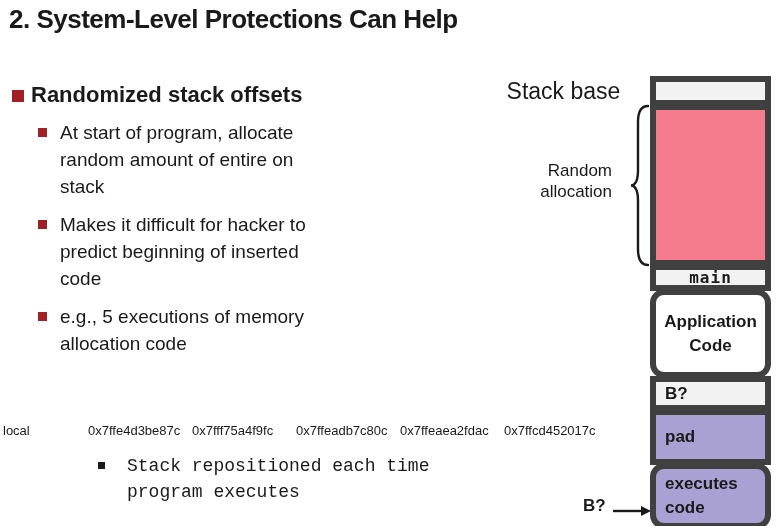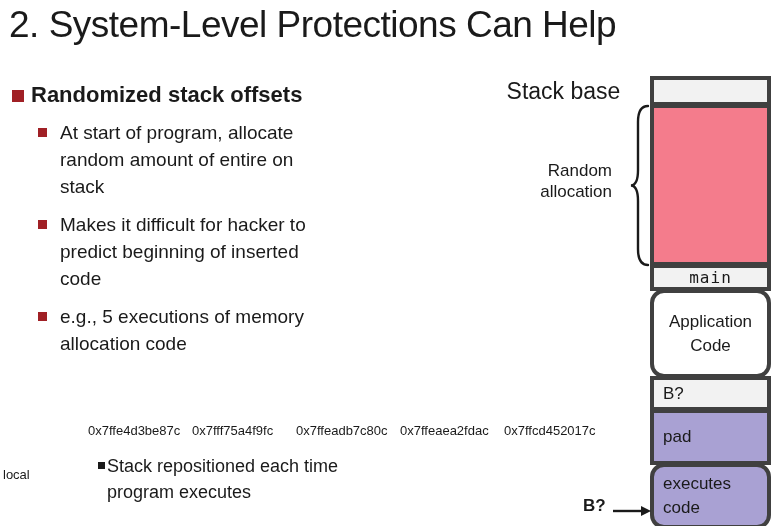--- a/index.html
+++ b/index.html
@@ -1,45 +1,45 @@
 <!DOCTYPE html>
 <html><head>
 <meta charset="utf-8">
 <style>
   html,body{margin:0;padding:0;background:#fff;}
   #slide{position:relative;width:778px;height:526px;background:#ffffff;overflow:hidden;
          font-family:"Liberation Sans",sans-serif;color:#1a1a1a;}
-  .title{position:absolute;left:9px;top:4px;font-size:37px;font-weight:normal;
+  .title{position:absolute;left:9px;top:4px;font-size:26px;font-weight:bold;
          letter-spacing:-0.5px;white-space:nowrap;}
   
   .content{position:absolute;left:12px;top:82px;width:470px;}
   .l1-row{display:flex;align-items:flex-start;gap:7px;}
   .sq{flex:0 0 auto;}
   .sq-l1{width:12px;height:12px;margin-top:8px;}
   .l1-label{font-size:22px;font-weight:bold;}
   .l2-item{display:flex;align-items:flex-start;gap:13px;margin-left:26px;margin-top:11px;}
   .sq-l2{width:9px;height:9px;margin-top:9px;}
   .l2-text{font-size:19px;line-height:27px;white-space:pre-line;}
   
   .trace{position:absolute;left:3px;top:423px;display:flex;font-size:13px;white-space:nowrap;}
-  .trace-label{width:85px;margin-top:44px;}
+  .trace-label{width:85px;}
   .addr{width:104px;}
   
-  .l3-item{position:absolute;left:98px;top:453px;display:flex;align-items:flex-start;gap:2px;}
+  .l3-item{position:absolute;left:98px;top:453px;display:flex;align-items:flex-start;gap:22px;font-family:Liberation Mono, monospace;}
   .sq-l3{width:7px;height:7px;background:#1a1a1a;margin-top:9px;}
   .l3-text{font-size:18px;line-height:26px;white-space:pre-line;}
   
   .stack-base-label{position:absolute;left:500px;top:78px;width:127px;text-align:center;
                     font-size:23px;font-weight:normal;}
   .rand-label{position:absolute;left:480px;top:160px;width:132px;text-align:right;
               font-size:17px;font-weight:normal;line-height:21px;white-space:pre-line;}
   .brace{position:absolute;left:629px;top:104px;}
   .stack-col{position:absolute;left:650px;top:76px;width:121px;}
-  .sbox{box-sizing:border-box;width:121px;border:4px solid #404040;margin-top:-2px;
-        display:flex;align-items:center;font-size:17px;font-weight:normal;line-height:24px;}
+  .sbox{box-sizing:border-box;width:121px;border:6px solid #404040;margin-top:-2px;
+        display:flex;align-items:center;font-size:17px;font-weight:bold;line-height:24px;}
   .sbox:first-child{margin-top:0;}
   .sbox-center{justify-content:center;text-align:center;}
   .sbox-left{padding-left:9px;}
   .mono{font-family:"DejaVu Sans Mono","Liberation Mono",monospace;font-size:16px;letter-spacing:1px;}
   .pre{white-space:pre-line;border-radius:14px;}
   .b-pointer{position:absolute;left:583px;top:496px;font-size:17px;font-weight:bold;}
   .b-arrow{position:absolute;left:612px;top:503px;}
 </style>
 </head>
 <body>

